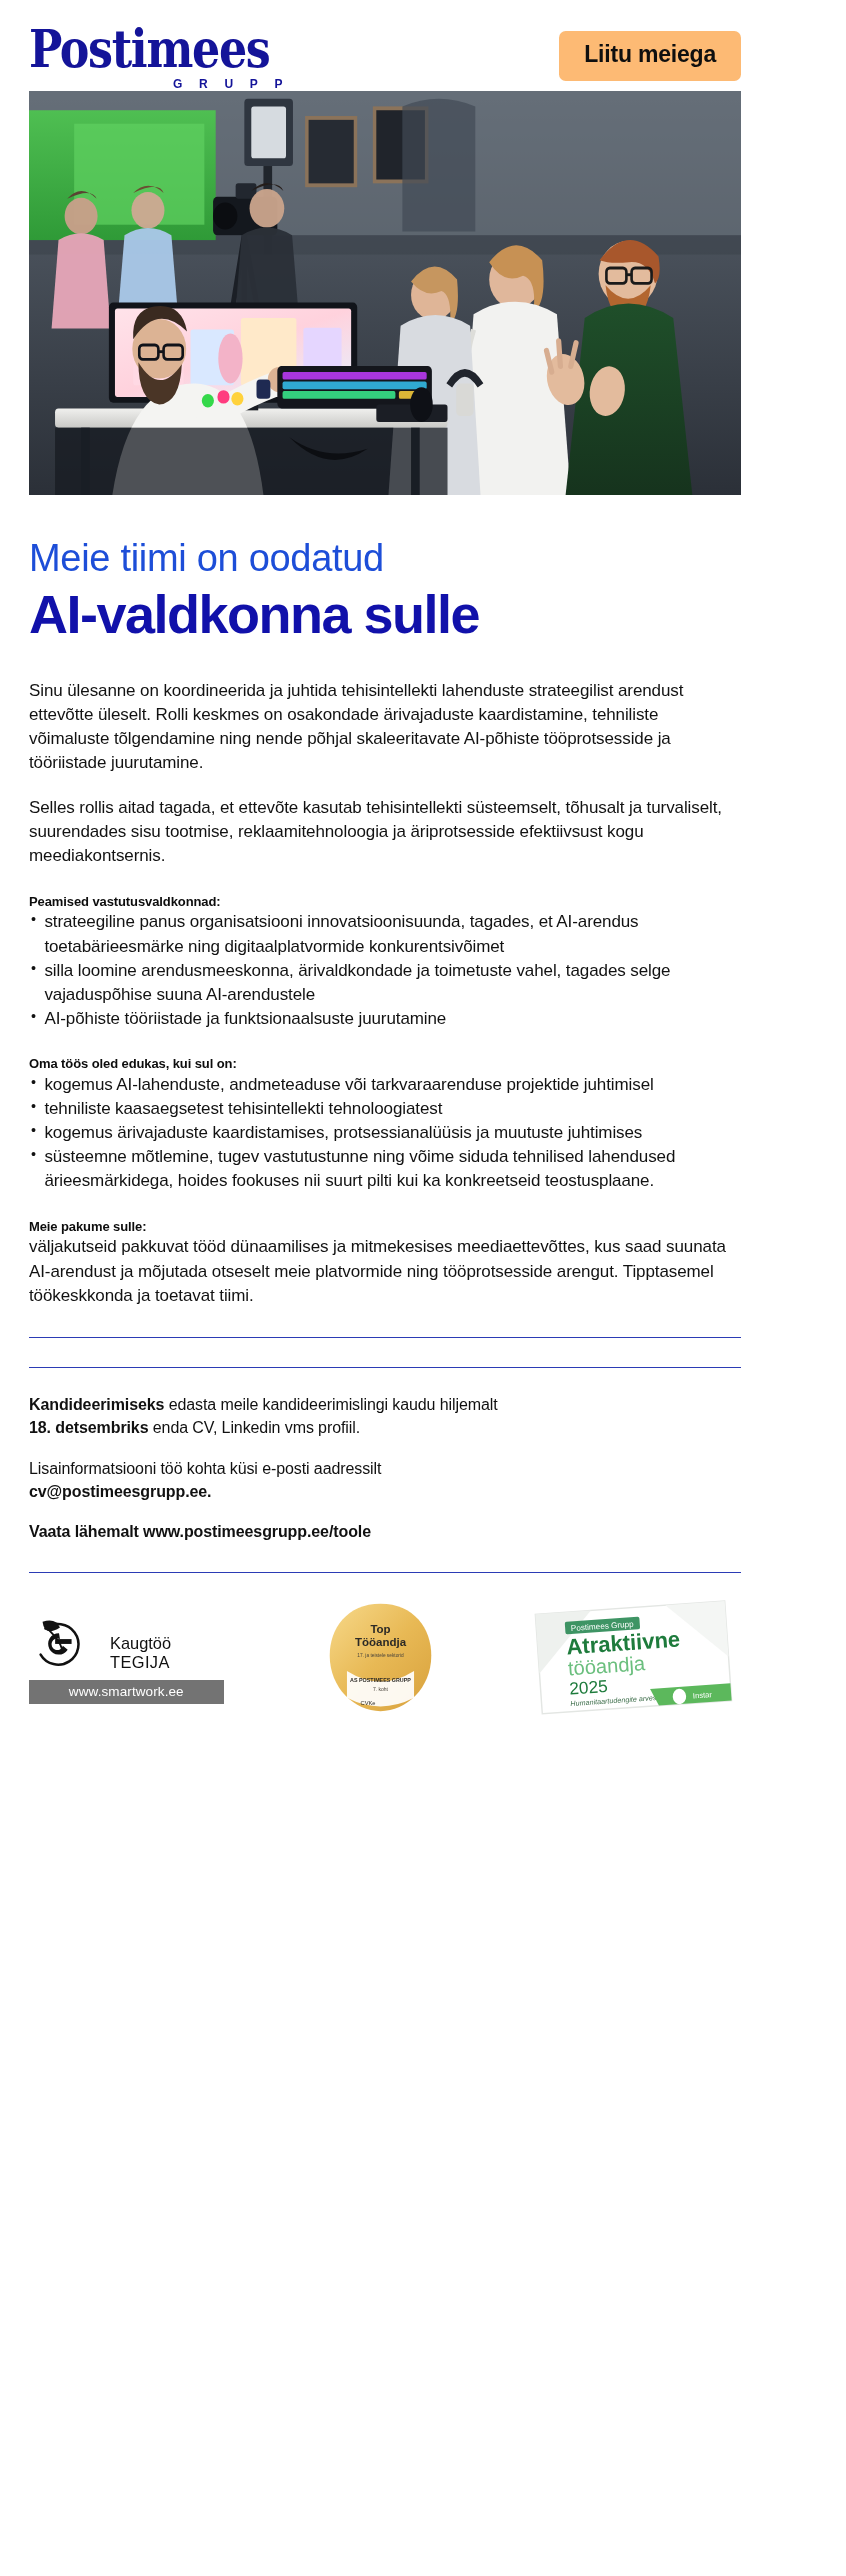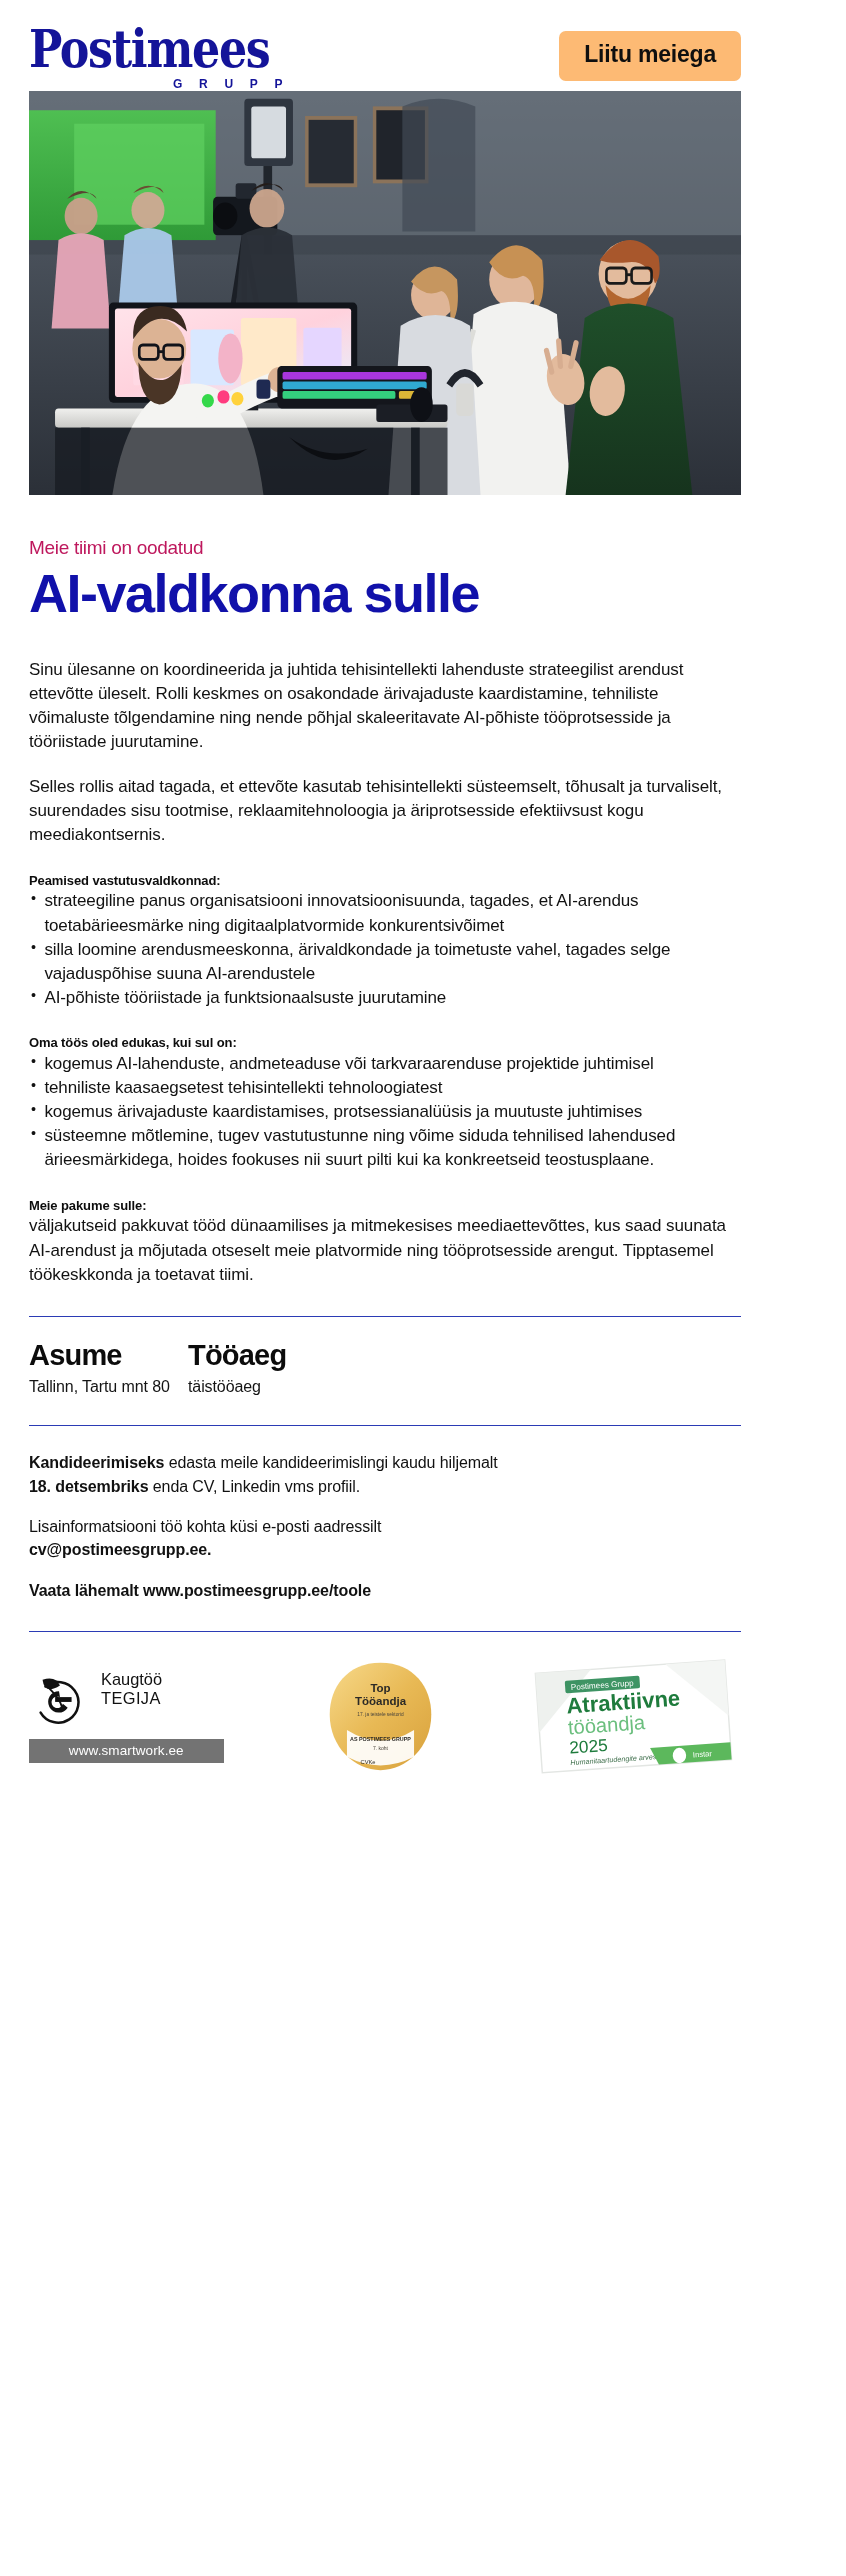--- a/index.html
+++ b/index.html
@@ -75,22 +75,22 @@
   }
   .hero svg { display: block; width: 100%; height: 100%; }
 
   
   .content {
     padding: 0 29px;
     box-sizing: border-box;
   }
   .eyebrow {
     margin-top: 42px;
-    font-size: 19px;
-    color: #be185d;
+    font-size: 38px;
+    color: #1d4ed8;
     font-weight: 400;
     letter-spacing: -0.3px;
   }
   .job-title {
     margin-top: 5.8px;
     font-size: 54px;
     font-weight: 700;
     color: #1111aa;
     letter-spacing: -1.5px;
     line-height: 1.05;
@@ -176,21 +176,21 @@
     display: flex;
     align-items: center;
     justify-content: space-between;
     padding: 27px 29px 29px 29px;
     box-sizing: border-box;
   }
   .badge { position: relative; }
 
   
   .badge-smartwork { width: 207px; }
-  .sw-top { display: flex; align-items: flex-start; gap: 12px; }
+  .sw-top { display: flex; align-items: flex-end; gap: 21px; }
   .sw-mark { position: relative; width: 60px; height: 60px; }
   .sw-text { line-height: 1.16; }
   .sw-text .l1 { font-size: 16.4px; color: #111; }
   .sw-text .l2 { font-size: 16.4px; color: #111; letter-spacing: 0.4px; }
   .sw-url {
     margin-top: 8.7px;
     background: #737373;
     color: #fff;
     font-size: 13.5px;
     text-align: center;
@@ -392,30 +392,20 @@
       <li>tehniliste kaasaegsetest tehisintellekti tehnoloogiatest</li>
       <li>kogemus ärivajaduste kaardistamises, protsessianalüüsis ja muutuste juhtimises</li>
       <li>süsteemne mõtlemine, tugev vastutustunne ning võime siduda tehnilised lahendused ärieesmärkidega, hoides fookuses nii suurt pilti kui ka konkreetseid teostusplaane.</li>
     </ul>
 
     <h3 class="section-head">Meie pakume sulle:</h3>
     <p class="body-text" style="margin-top:0">väljakutseid pakkuvat tööd dünaamilises ja mitmekesises meediaettevõttes, kus saad suunata AI-arendust ja mõjutada otseselt meie platvormide ning tööprotsesside arengut. Tipptasemel töökeskkonda ja toetavat tiimi.</p>
 
     <hr class="rule">
 
-    <div class="facts">
-      <div class="fact">
-        <div class="fact-label">Asume</div>
-        <div class="fact-value">Tallinn, Tartu mnt 80</div>
-      </div>
-      <div class="fact">
-        <div class="fact-label">Tööaeg</div>
-        <div class="fact-value">täistööaeg</div>
-      </div>
-    </div>
 
     <hr class="rule">
 
     <div class="apply-block">
       <div class="apply-line">
         <b>Kandideerimiseks</b><span> edasta meile kandideerimislingi kaudu hiljemalt</span><br>
         <b>18. detsembriks</b><span> enda CV, Linkedin vms profiil.</span>
       </div>
       <div class="spacer"></div>
       <div class="apply-line">

